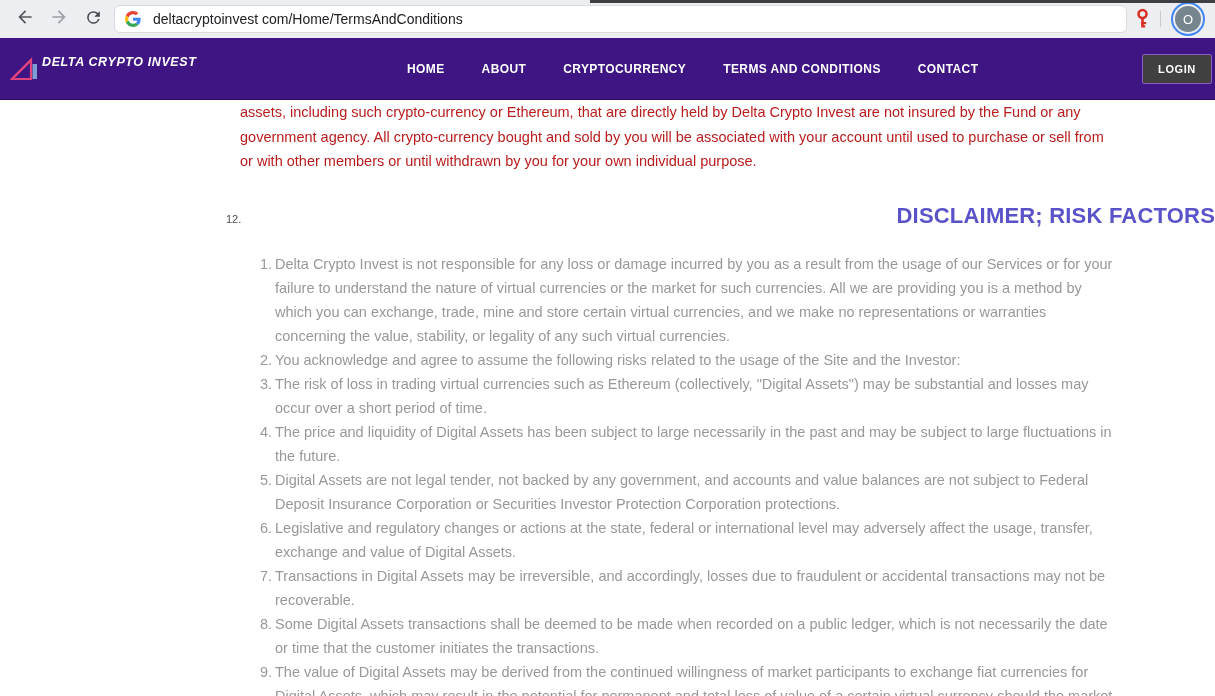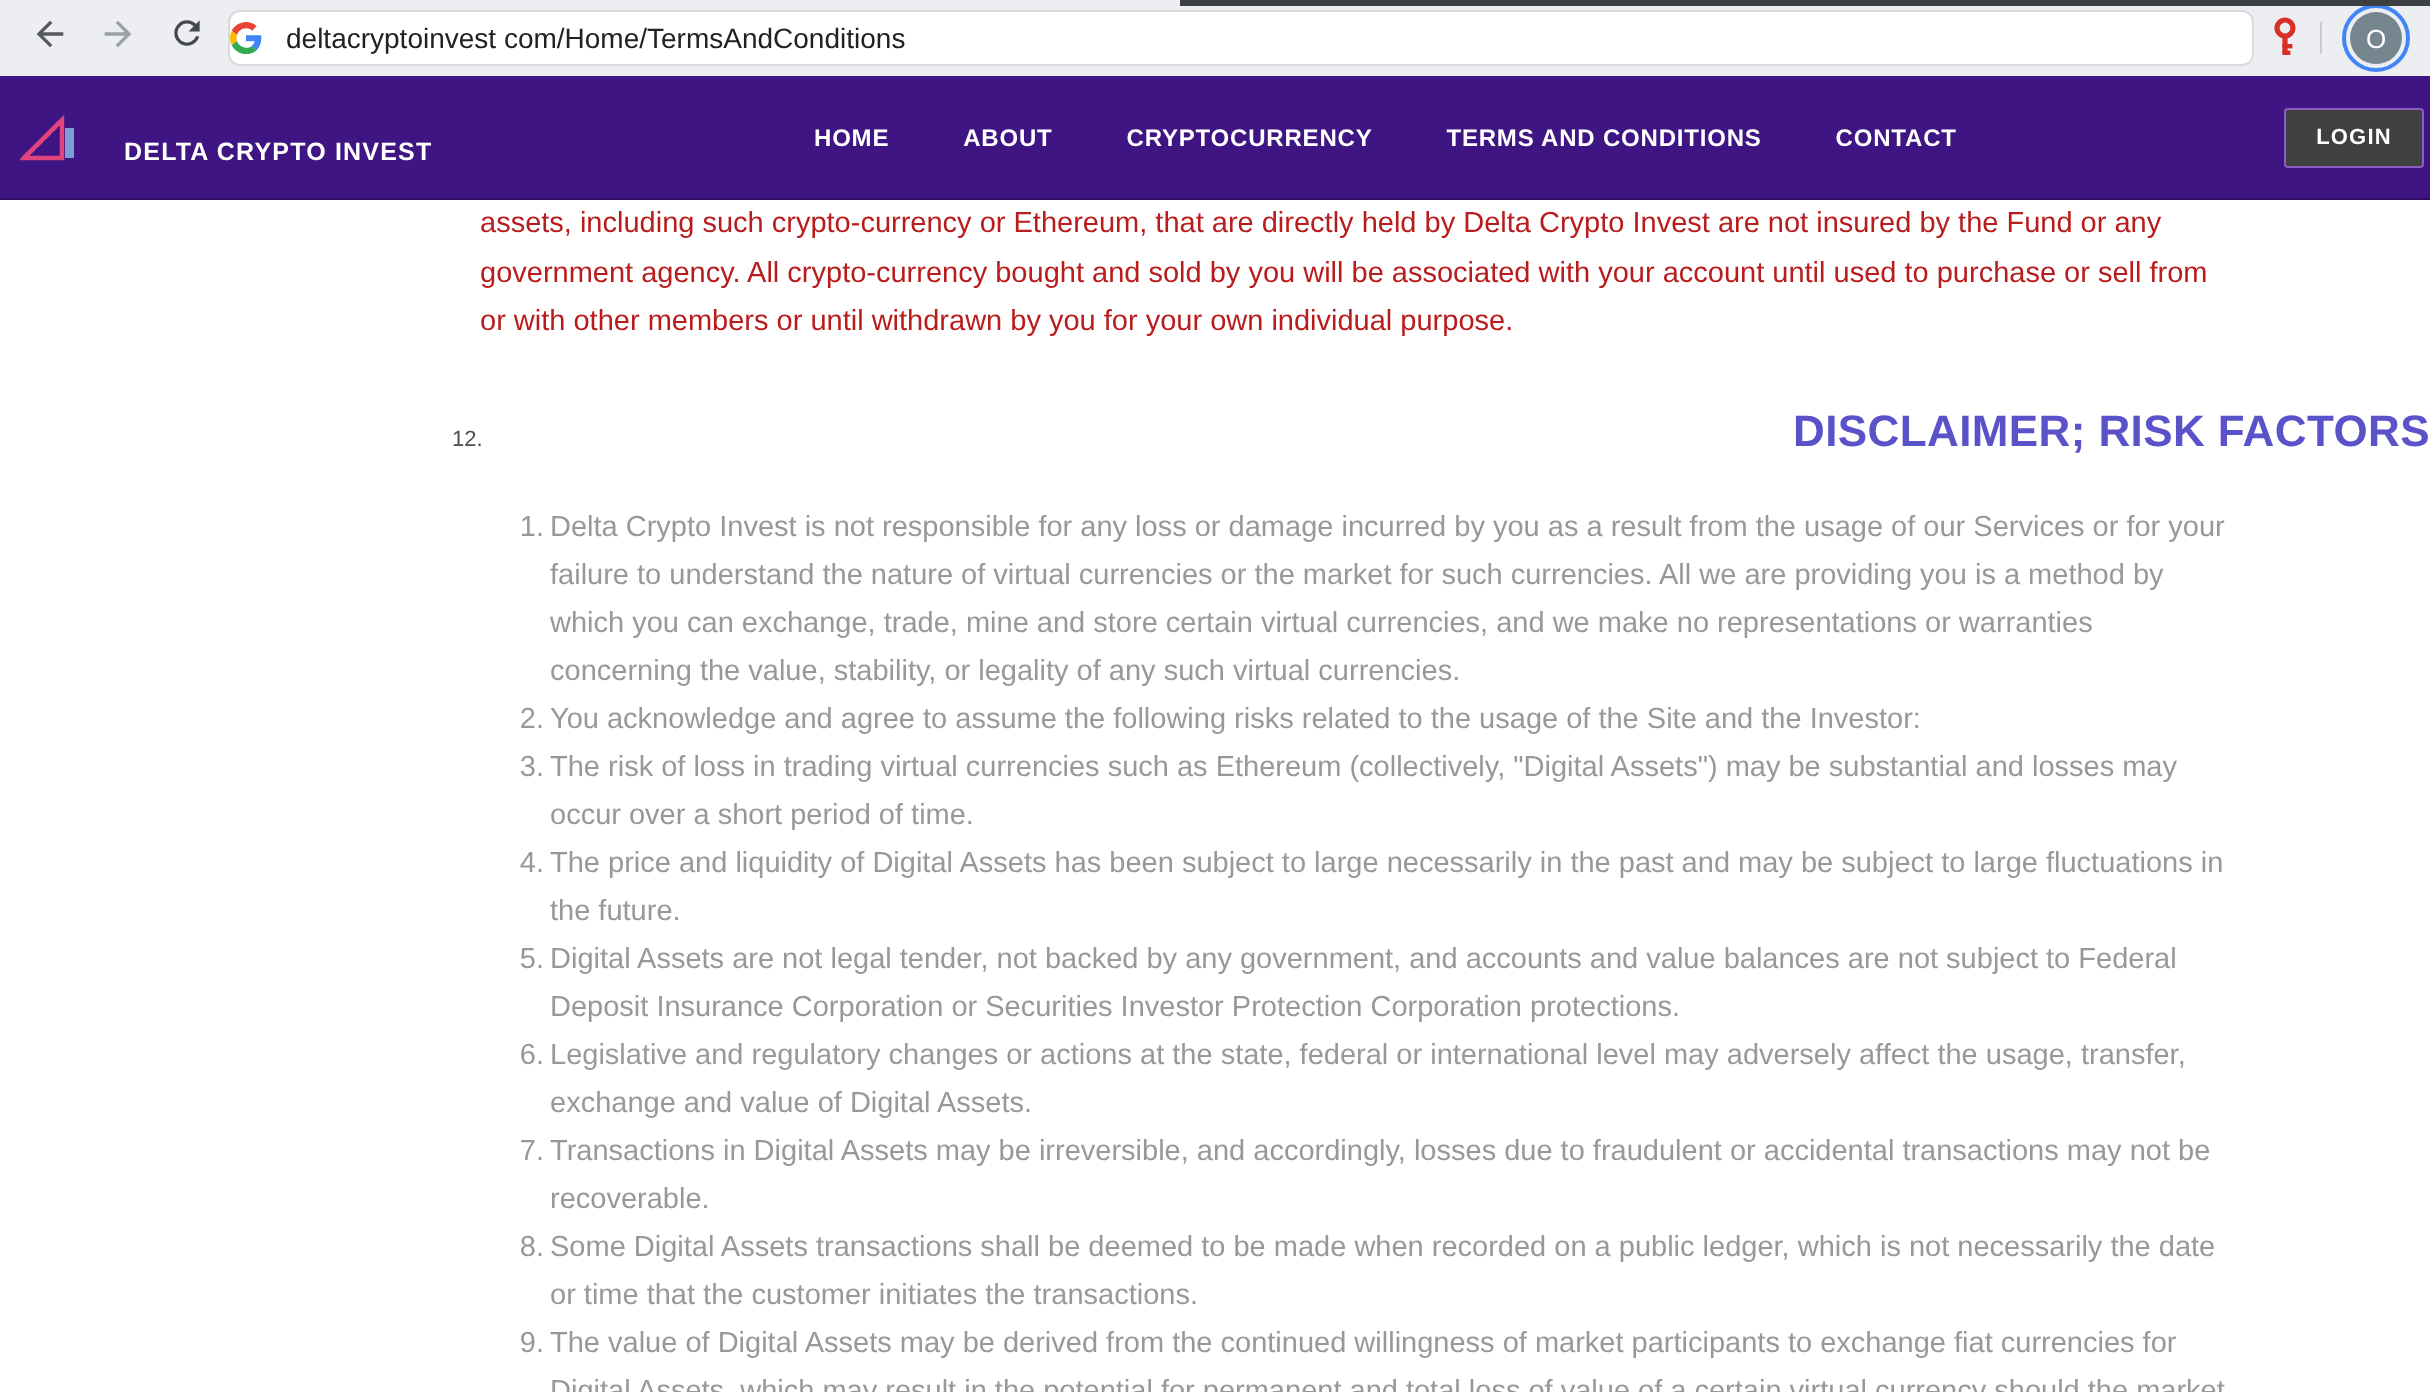--- a/index.html
+++ b/index.html
@@ -9,41 +9,41 @@
   
   .chrome {
     position: relative; height: 38px; background: #edeef2;
     display: flex; align-items: center; padding: 0 8px;
   }
   .top-dark-strip { position: absolute; top: 0; left: 590px; right: 0; height: 3px; background: #3c4043; }
   .nav-icon { width: 34px; height: 30px; display: flex; align-items: center; justify-content: center; flex: 0 0 auto; border-radius: 50%; }
   .addr-bar {
     flex: 1 1 auto; height: 28px; background: #ffffff; border: 1px solid #d9dade;
     border-radius: 6px; margin: 0 8px 0 4px; display: flex; align-items: center;
-    padding: 0 0; max-width: 1032px;
+    padding: 0 10px; max-width: 1032px;
   }
   .addr-url { font-size: 14px; color: #202124; margin-left: 12px; white-space: nowrap; }
   .chrome-right { display: flex; align-items: center; gap: 10px; flex: 0 0 auto; padding-right: 2px; }
   .chrome-divider { width: 1px; height: 16px; background: #c8cacd; }
   .avatar-wrap {
     width: 34px; height: 34px; border-radius: 50%; border: 2px solid #4285f4;
     display: flex; align-items: center; justify-content: center;
   }
   .avatar {
     width: 26px; height: 26px; border-radius: 50%; background: #75868f;
     color: #ffffff; font-size: 13px; display: flex; align-items: center; justify-content: center;
   }
 
   
   .navbar {
     position: relative; height: 63px; background: #3e1582;
     border-bottom: 2px solid #2d0e61;
     display: flex; align-items: center;
   }
-  .brand { display: flex; align-items: flex-end; gap: 22px; margin-left: 10px; }
+  .brand { display: flex; align-items: flex-start; gap: 2px; margin-left: 10px; font-style: italic; }
   .brand-text { color: #ffffff; font-size: 12.5px; font-weight: bold; letter-spacing: 0.6px; }
   .nav-menu { position: absolute; left: 407px; top: 0; height: 100%; display: flex; align-items: center; gap: 37px; }
   .nav-item { color: #ffffff; font-size: 12px; font-weight: bold; letter-spacing: 0.4px; white-space: nowrap; cursor: pointer; }
   .login-btn {
     position: absolute; right: 3px; top: 16px; width: 70px; height: 30px;
     background: #404040; border: 1px solid #8a5fc0; border-radius: 2px;
     color: #ffffff; font-size: 11px; font-weight: bold; letter-spacing: 0.6px;
     display: flex; align-items: center; justify-content: center; cursor: pointer;
   }
 

